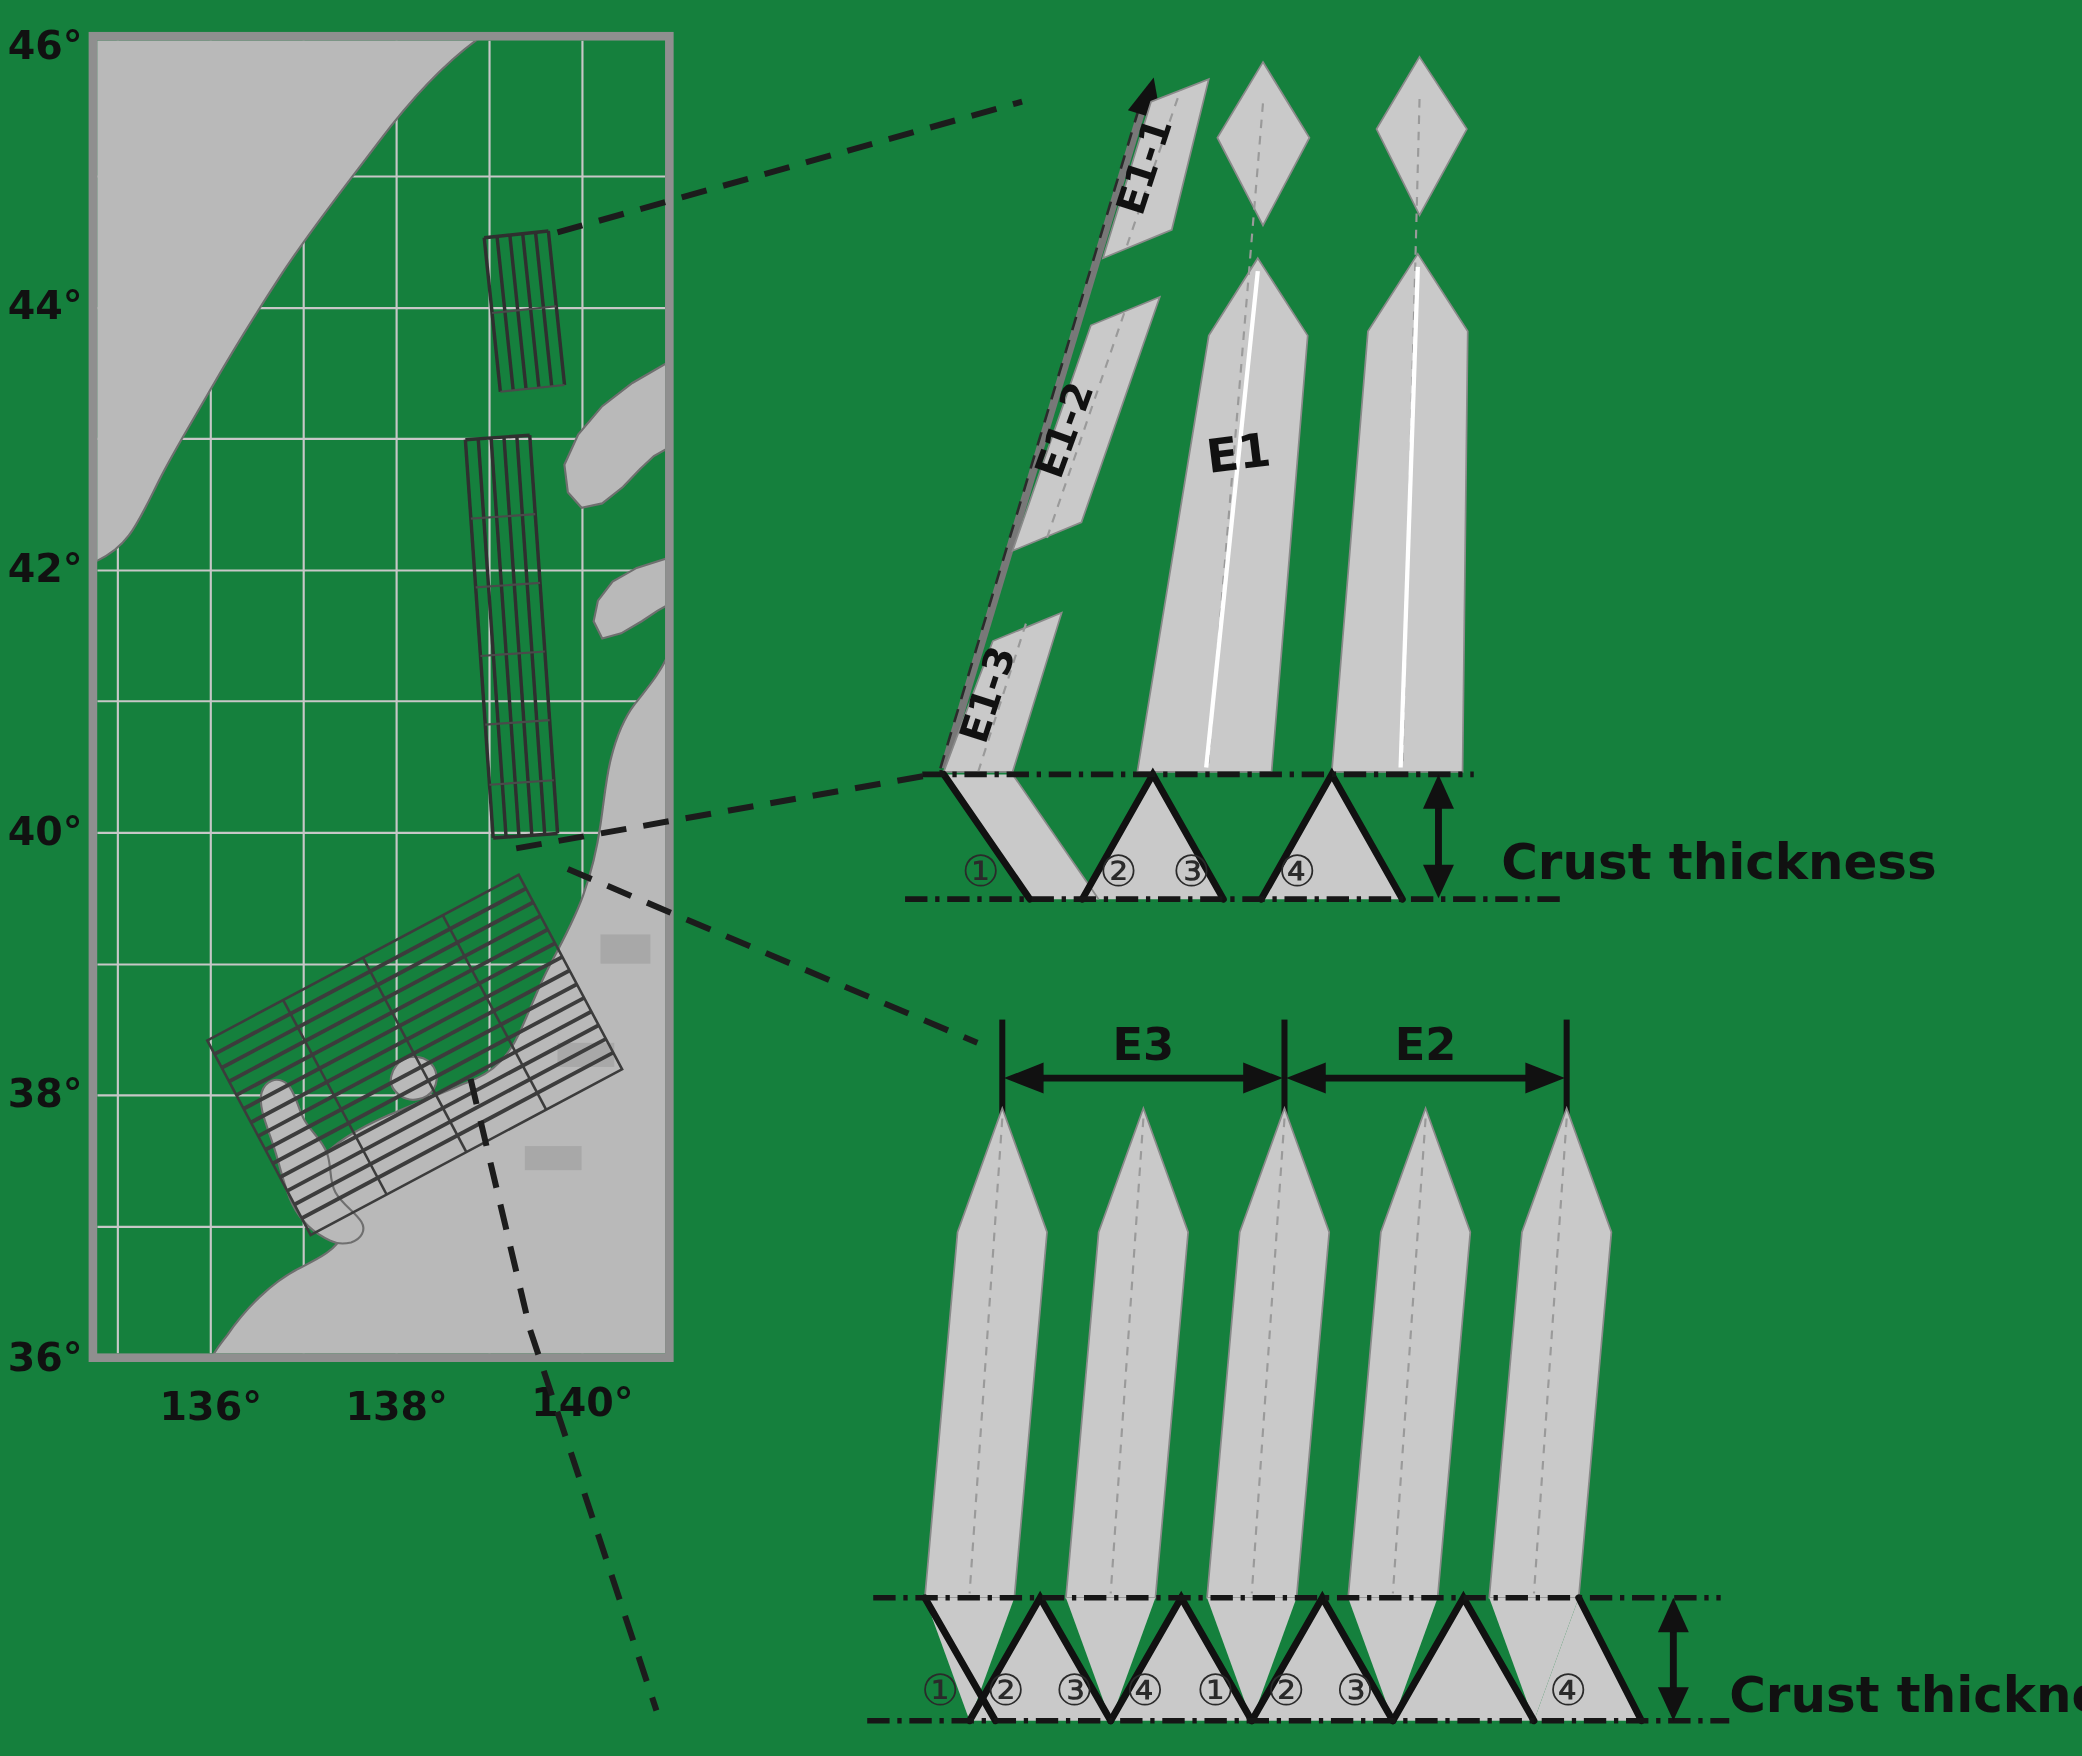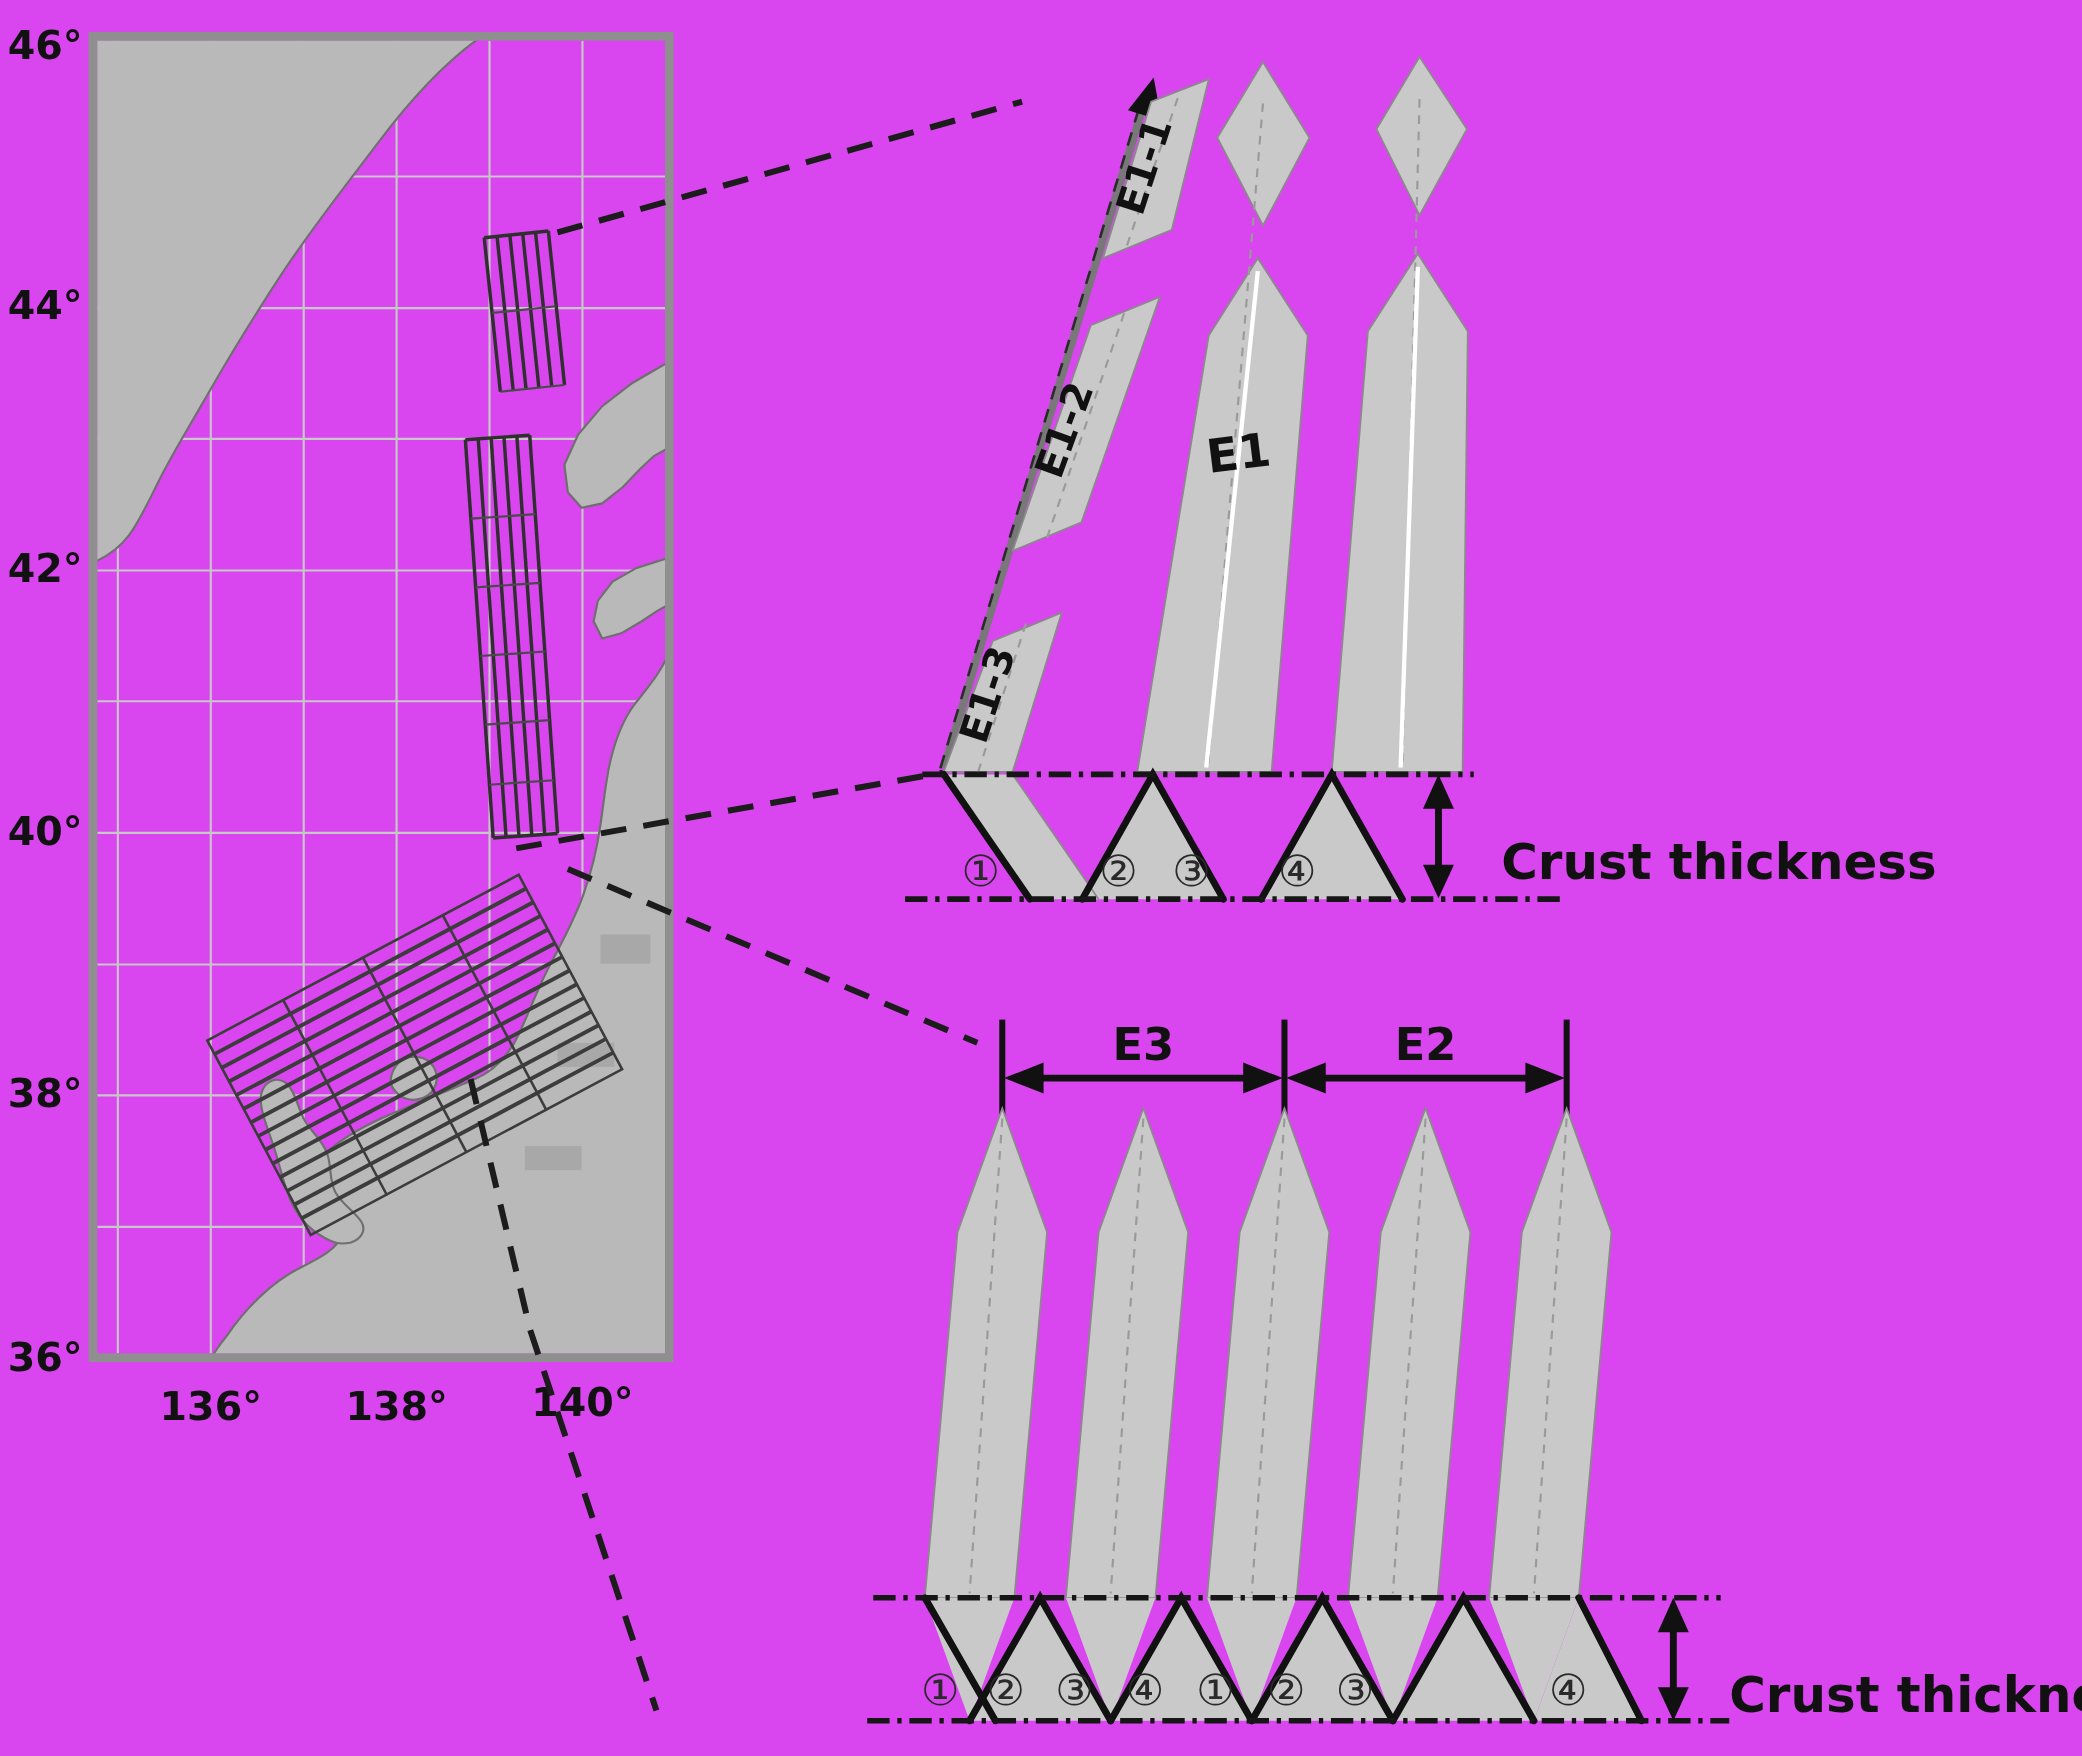--- a/index.html
+++ b/index.html
@@ -1,16 +1,16 @@
 <!DOCTYPE html>
 <html style="--land: #b9b9b9; --blade: #c9c9c9; --line: #111111;font-size:13.8px"><head>
 <meta charset="utf-8">
 <style>
   html,body{margin:0;padding:0;background:#ffffff;}
-  #stage{position:relative;width:2082px;height:1757px;background:#d946ef;overflow:hidden;}
+  #stage{position:relative;width:2082px;height:1757px;background:#15803d;overflow:hidden;}
   svg{display:block}
   .lbl{font-family:"DejaVu Sans",sans-serif;font-weight:bold;fill:#111;}
   .axlbl{font-family:"DejaVu Sans",sans-serif;font-weight:bold;font-size:46px;fill:#111;}
   .circnum{font-family:"DejaVu Sans",sans-serif;font-size:50px;fill:#2a2a2a;}
   .land{fill:var(--land,#b9b9b9);stroke:#6f6f6f;stroke-width:2.5;}
   .blade{fill:var(--blade,#c9c9c9);stroke:#8a8a8a;stroke-width:2;}
   .bladefill{fill:var(--blade,#c9c9c9);stroke:none;}
   .grid{stroke:#c7c7c7;stroke-width:2.5;}
   .vstroke{stroke:#111;stroke-width:8;fill:none;stroke-linecap:round;}
   .thinedge{stroke:#8a8a8a;stroke-width:2;fill:none;}

